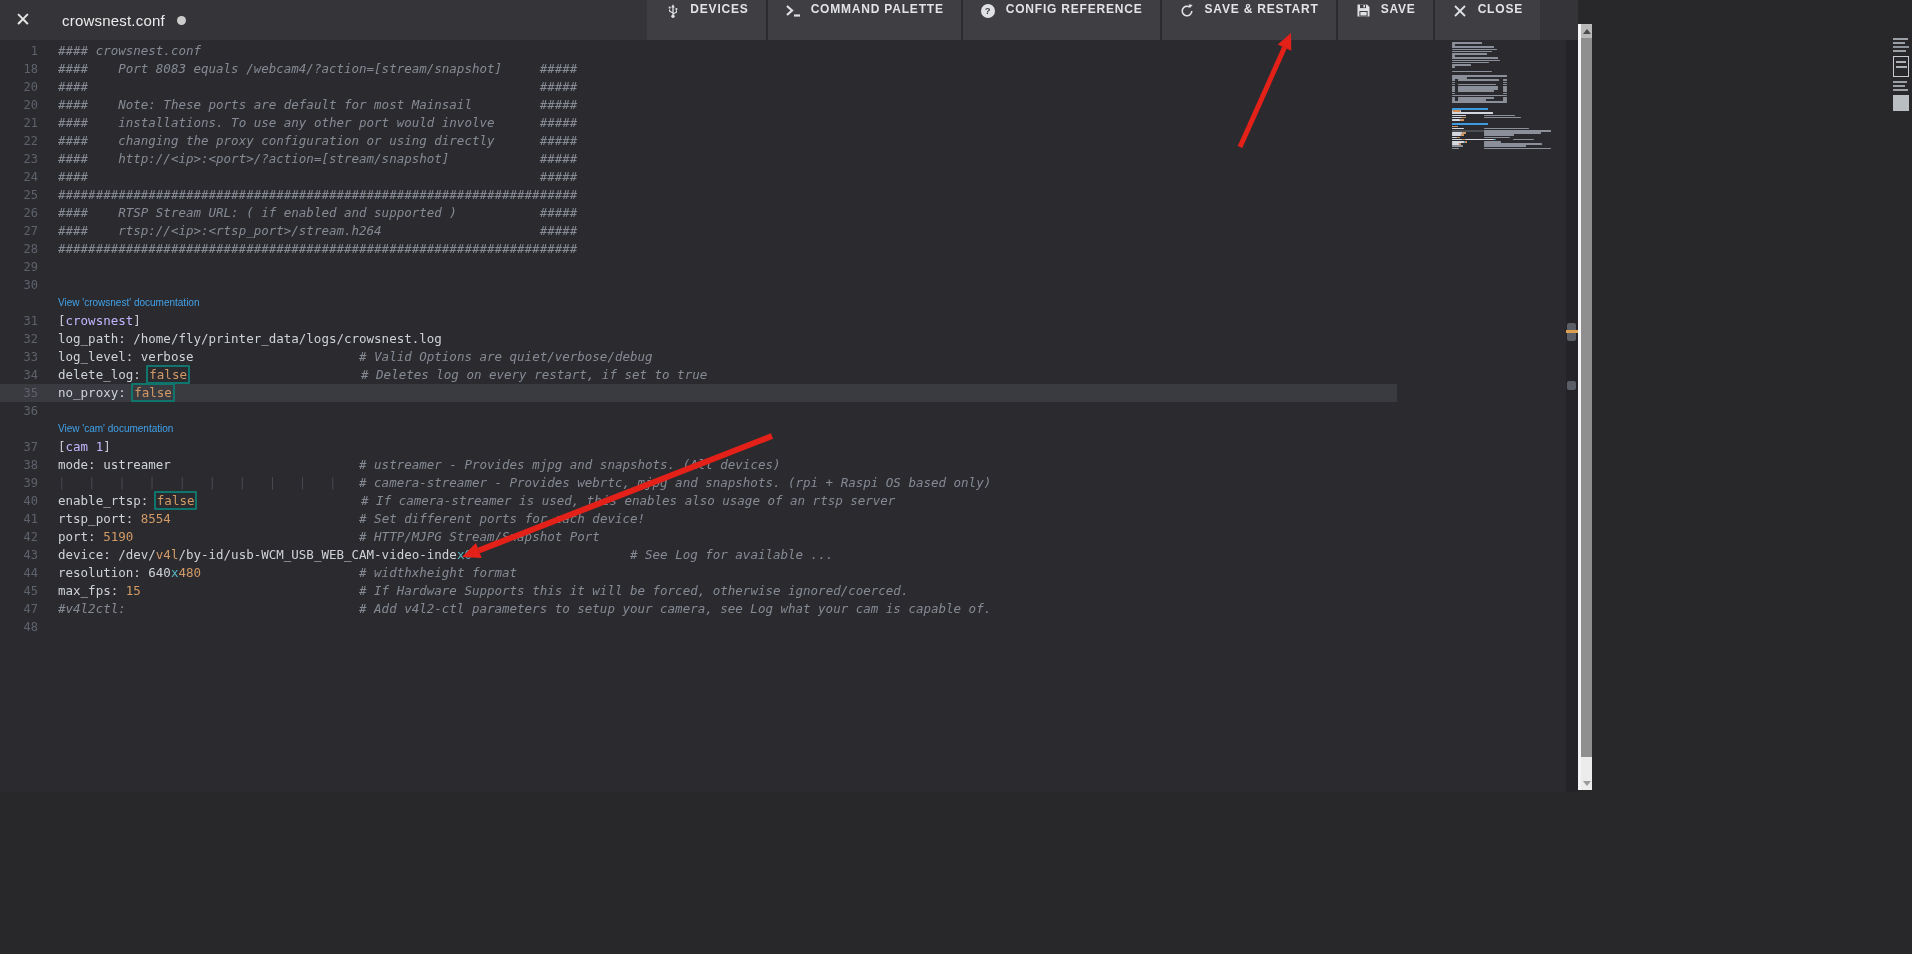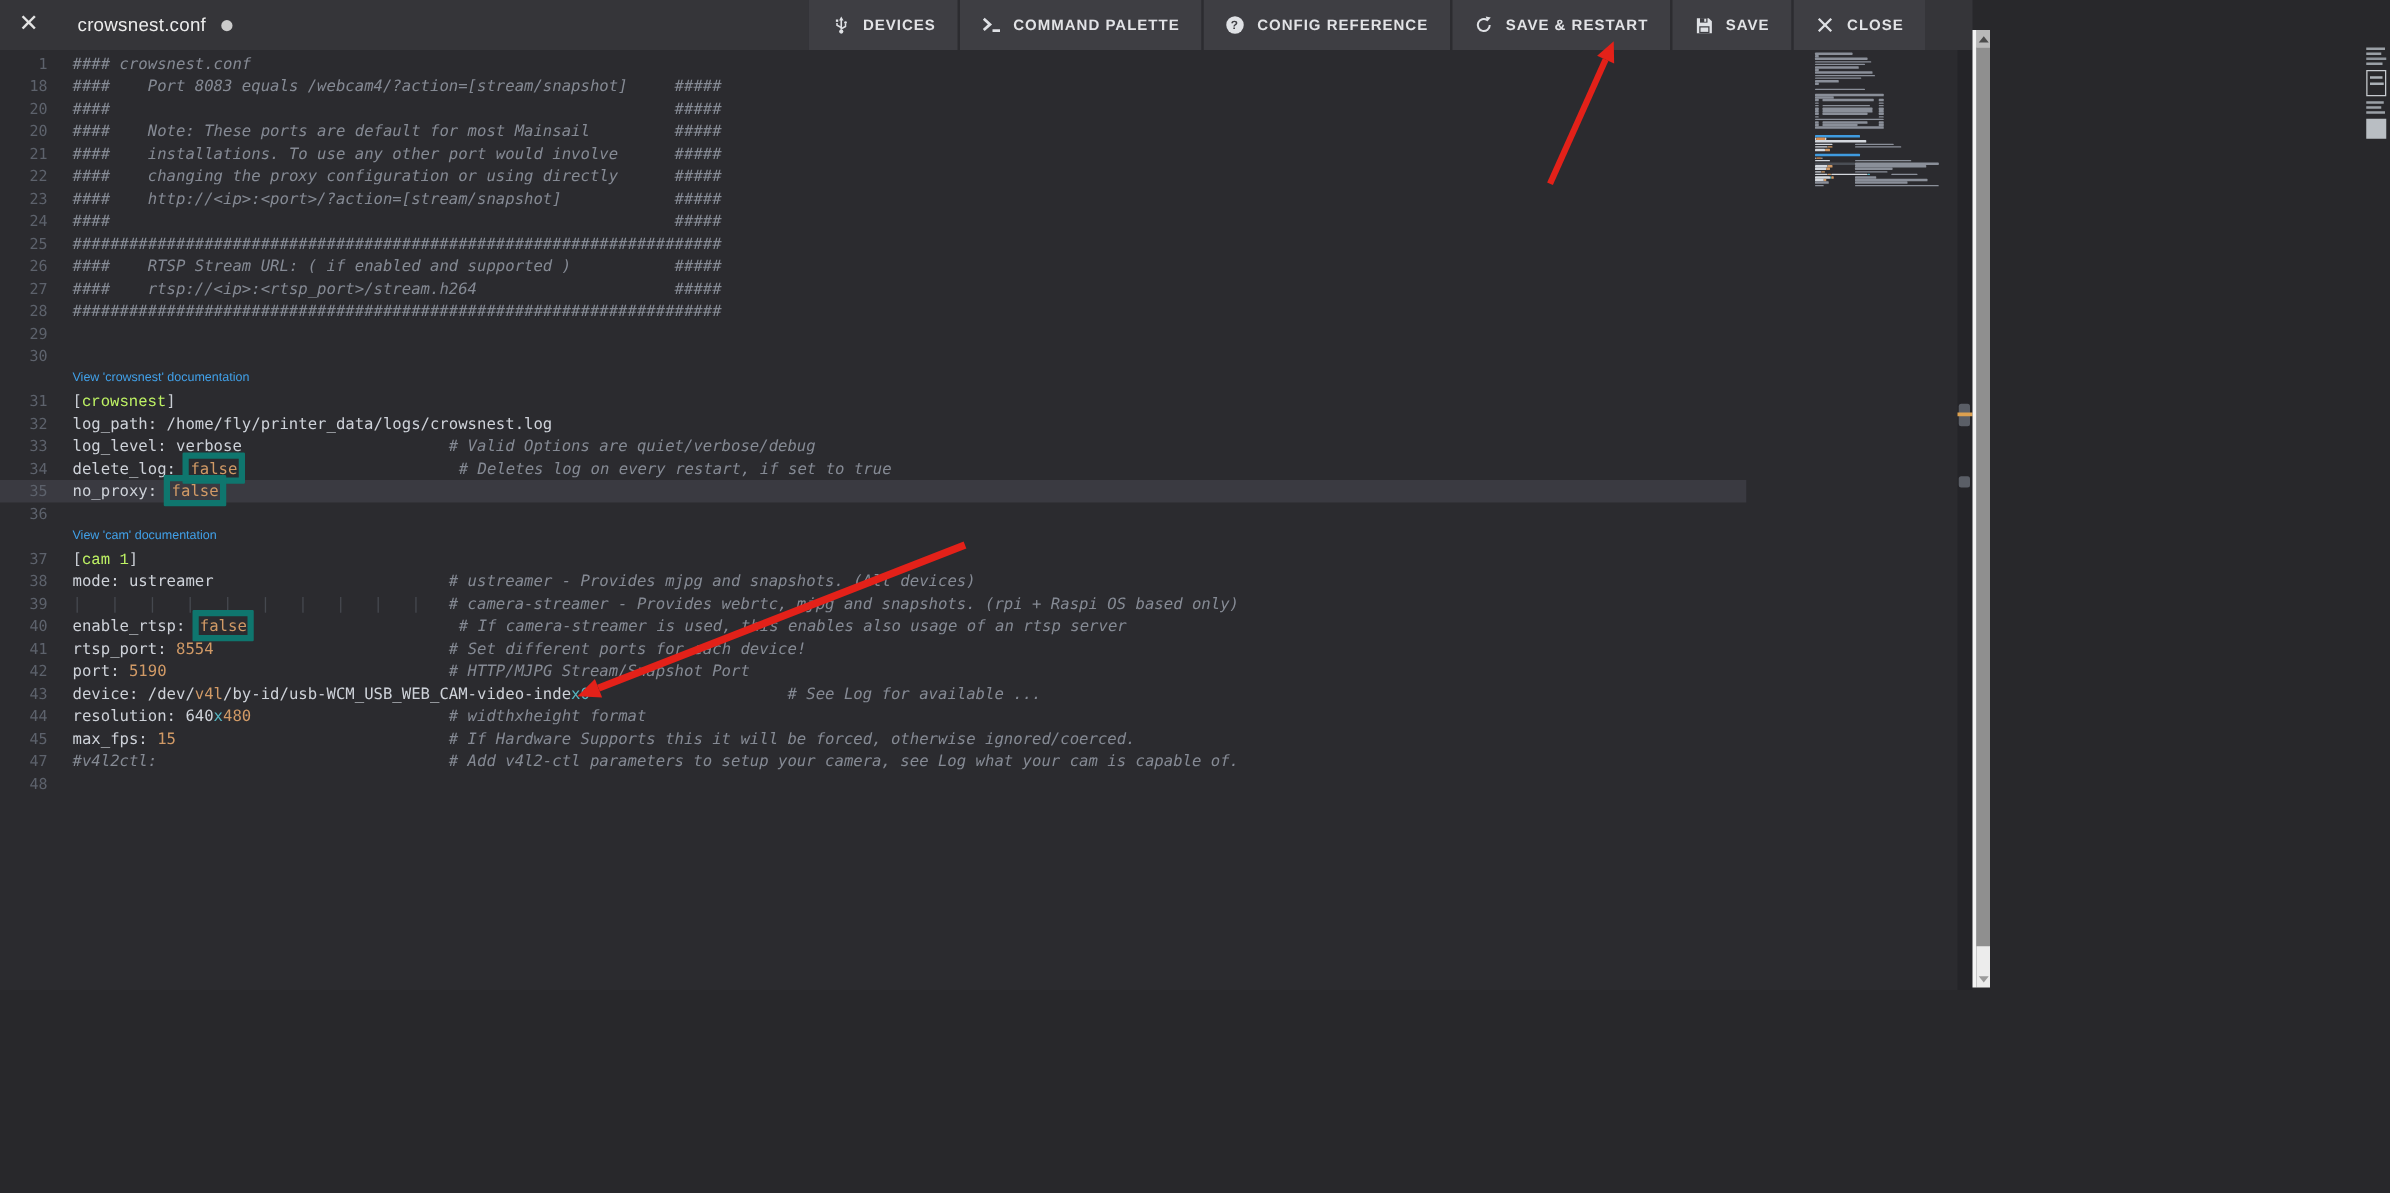--- a/index.html
+++ b/index.html
@@ -14,44 +14,44 @@
   
   #toolbar { position:absolute; left:0; top:0; width:1578px; height:40px;
              background:#353539; display:flex; align-items:center; }
   #close-x { width:46px; text-align:center; color:#e4e4e4; font-size:19px;
              line-height:40px; cursor:pointer; }
   #file-title { color:#ececec; font-size:15px; letter-spacing:.2px; margin-left:16px; }
   #unsaved-dot { width:9px; height:9px; border-radius:50%; background:#cbcbcb;
                  margin-left:12px; }
   #toolbar-buttons { position:absolute; right:38px; top:0; height:40px; display:flex;
                      background:#2c2c30; }
-  .tb-btn { display:flex; align-items:center; gap:9px; padding:12px 17px; height:40px;
+  .tb-btn { display:flex; gap:9px; padding:2px 17px; height:40px;
             background:#3e3e43; color:#e2e3e6; font-size:12px; font-weight:bold;
             letter-spacing:.8px; cursor:pointer; margin-left:2px; white-space:nowrap; }
   .tb-btn:first-child { margin-left:0; }
   .tb-btn .icon { width:17px; height:17px; display:inline-flex; align-items:center;
                   justify-content:center; color:#dfe1e5; font-weight:normal; }
   .tb-btn .icon svg { display:block; }
 
   
   #code-rows { position:absolute; left:0; top:42px; width:1450px;
                font-family:"DejaVu Sans Mono", monospace; font-size:12.5px; }
   .line { display:flex; height:18px; line-height:18px; width:1397px; }
   .line.active { background:#3a3a41; }
   .ln { width:30px; margin-left:8px; text-align:right; color:#5d626c; font-size:12px;
         flex:none; user-select:none; }
   .lc { margin-left:20px; white-space:pre; }
   .tk-d  { color:#ced2d9; }
   .tk-b  { color:#c9cdd4; }
   .tk-c  { color:#858a94; font-style:italic; }
   .tk-o  { color:#d19a66; }
   .tk-cy { color:#56b6c2; }
-  .tk-sec{ color:#bef264;font-family:Liberation Mono, monospace; }
+  .tk-sec{ color:#c4b5fd; }
   .tk-w  { color:#45484f; }
-  .tk-of { color:#d19a66; border:5px solid #0f766e; padding:0 1px; margin:0 -2px;
+  .tk-of { color:#d19a66; border:2px solid #0f766e; padding:0 1px; margin:0 -2px;
            border-radius:1px; }
   .linkrow .lc { font-family:"Liberation Sans", sans-serif; font-size:10px; }
   .doclink { color:#41a0e8; cursor:pointer; }
 
   
   #minimap { position:absolute; left:1452px; top:42px; width:126px; height:170px; }
   .mm-bar { position:absolute; height:1.5px; border-radius:.5px; }
 
   
   #ed-scroll { position:absolute; left:1566px; top:40px; width:12px; height:752px;

